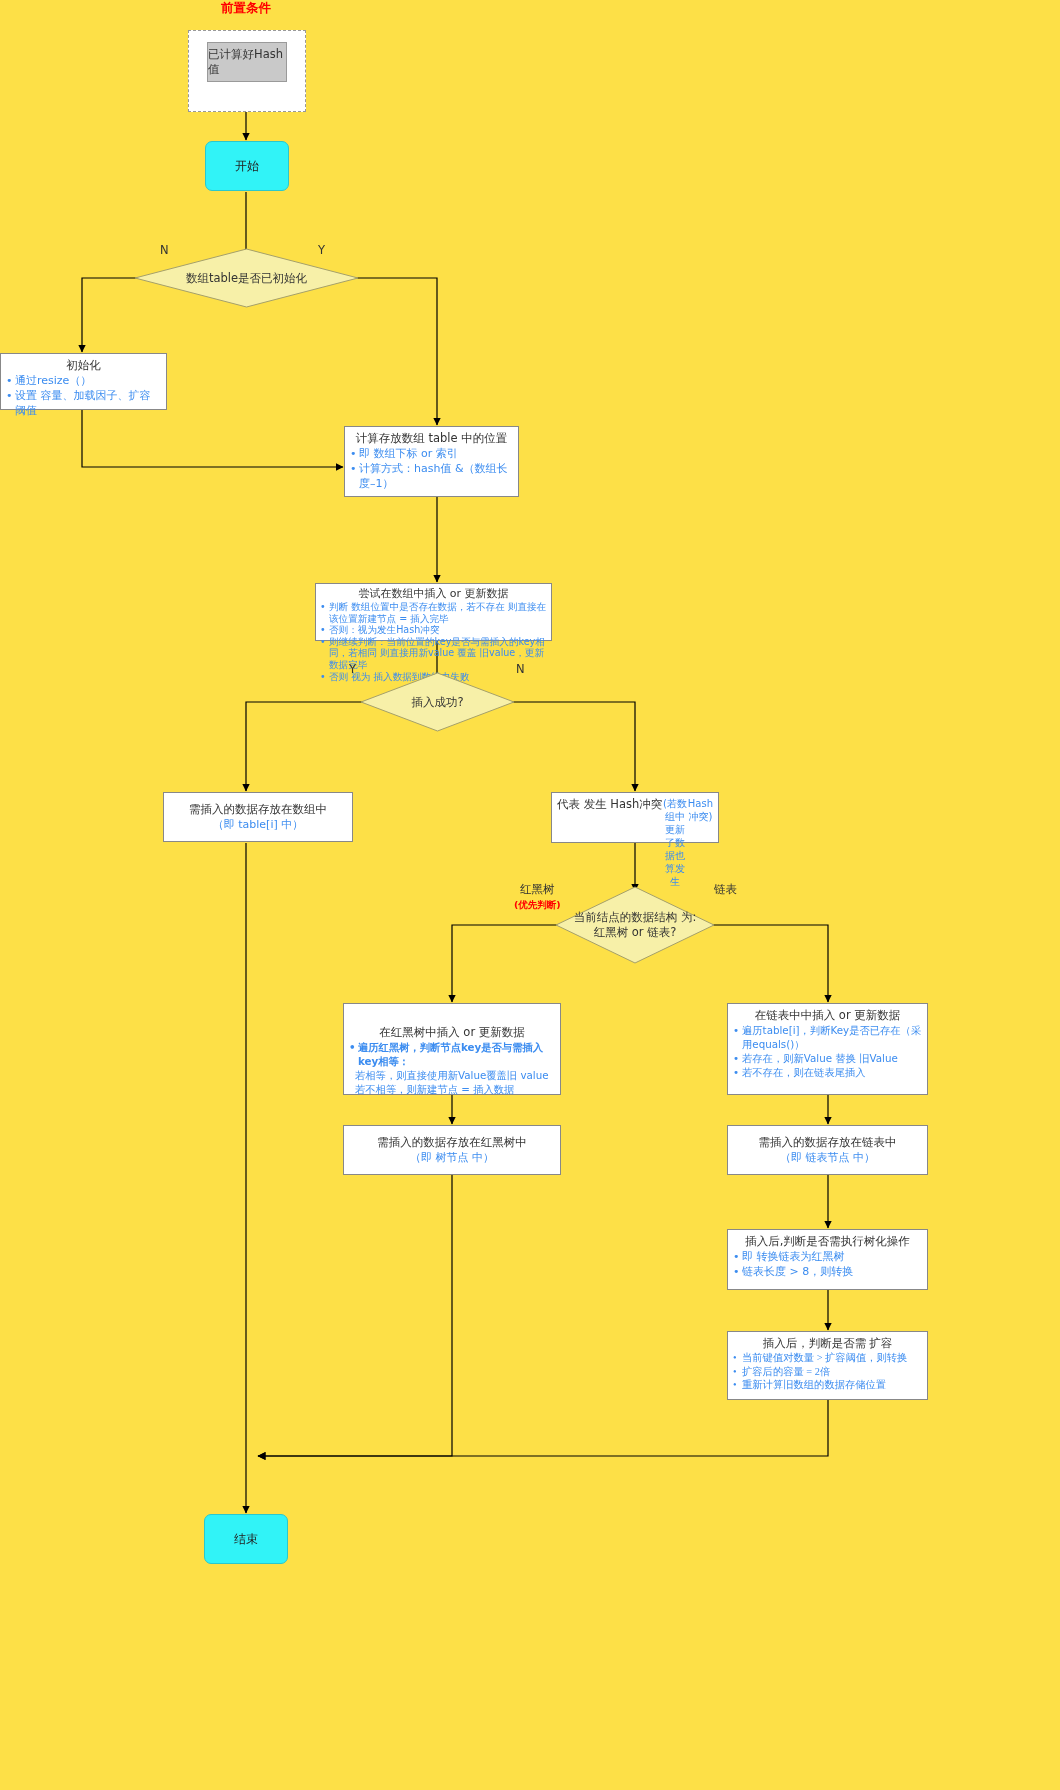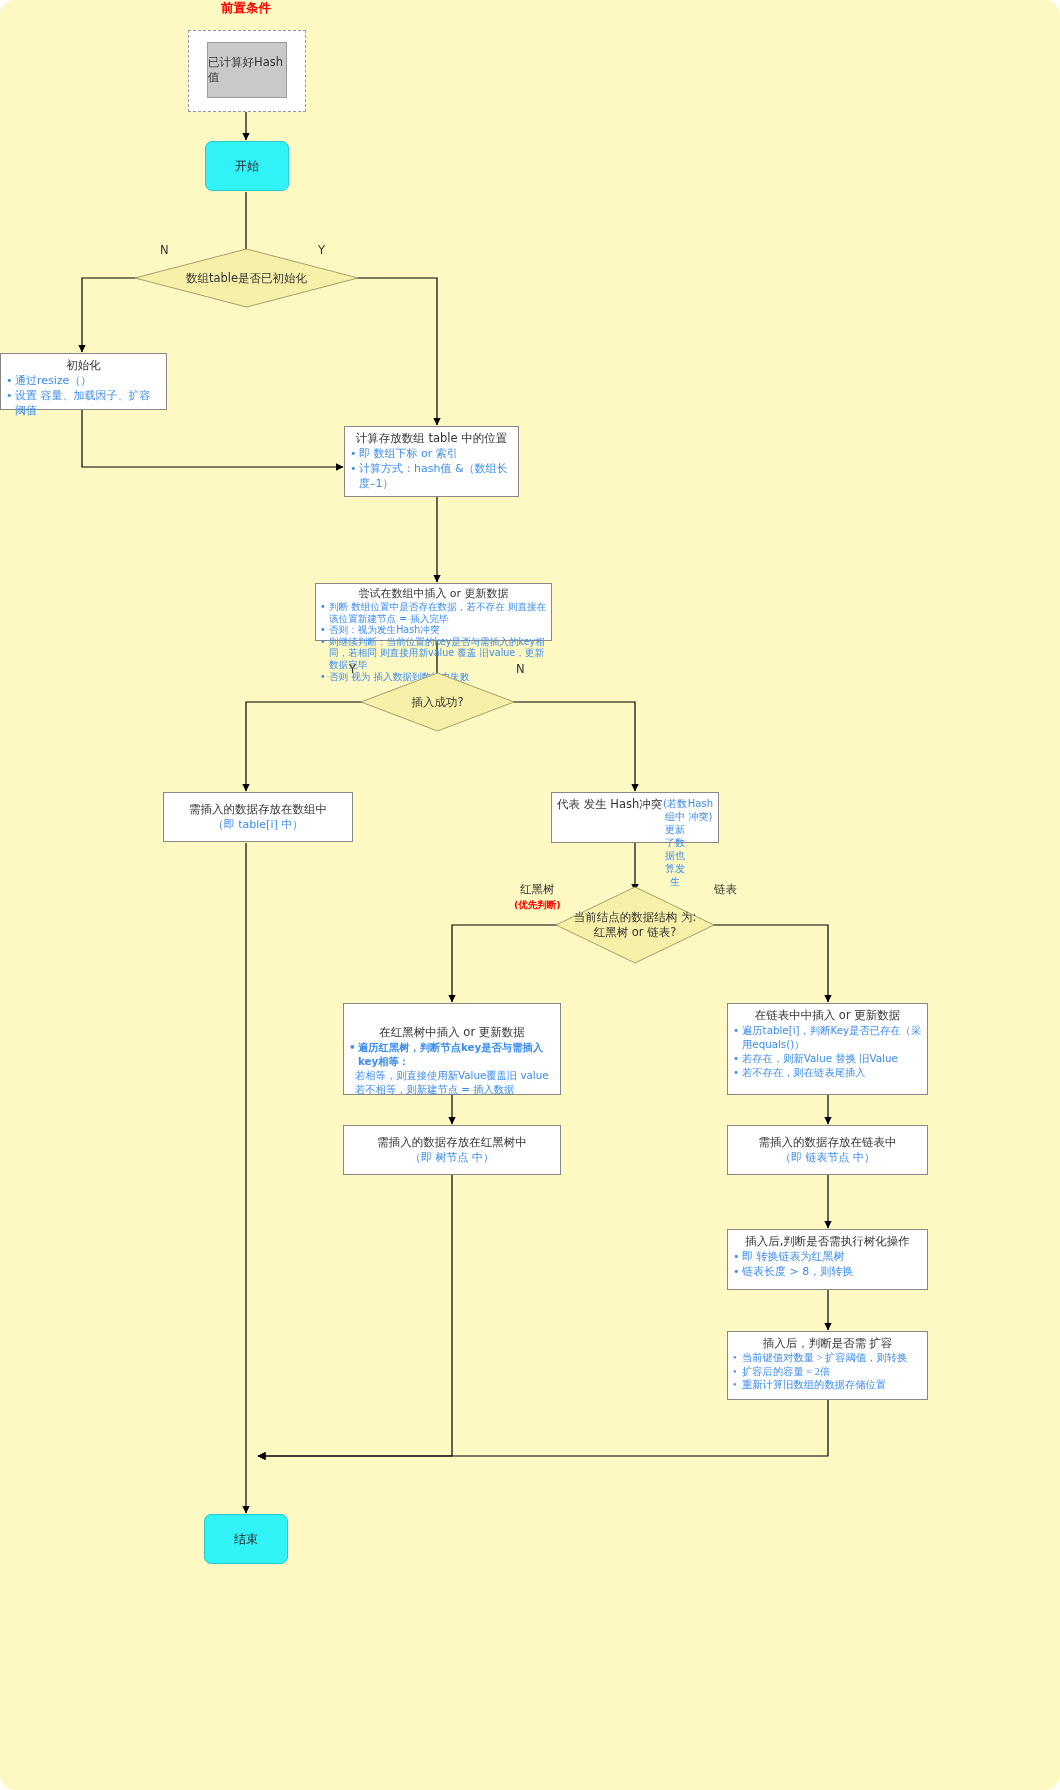--- a/index.html
+++ b/index.html
@@ -1,20 +1,20 @@
 <!DOCTYPE html>
 <html><head>
 <meta charset="utf-8">
 <style>
   html,body{margin:0;padding:0;background:#fff;}
   body{
     font-family:"DejaVu Sans","Liberation Sans",sans-serif;
     -webkit-font-smoothing:antialiased;
   }
-  #canvas{position:relative;width:1060px;height:1790px;background:#fef9c3;overflow:hidden;border-radius:15px;}
+  #canvas{position:relative;width:1060px;height:1790px;background:#fde047;overflow:hidden;}
   svg#wires{position:absolute;left:0;top:0;width:1060px;height:1790px;pointer-events:none;}
 
   .node{position:absolute;box-sizing:border-box;}
 
   
   .title-line{text-align:center;color:#333;font-size:11.5px;line-height:15px;white-space:nowrap;}
   .blue{color:#3b8cf0;font-size:11px;line-height:15px;}
   .bullets{margin:0;padding:0;list-style:none;}
   .bullets li{color:#3b8cf0;font-size:11px;line-height:15px;text-indent:0;padding-left:9px;position:relative;}
   .bullets li:before{content:"\2022";position:absolute;left:0;top:0;color:#3b8cf0;}
@@ -94,21 +94,21 @@
       <path d="M246,843 L246,1513"></path>
     </g>
 
     <g stroke="#000" stroke-width="1.2" fill="none"></g>
   </svg>
 
   <div class="group-label" style="left:186px;top:0px;width:120px;">前置条件</div>
 
   <div class="node dashed-group" style="left:188px;top:30px;width:118px;height:82px;"></div>
 
-  <div class="node grey-box" style="left:207px;top:42px;width:80px;height:56px;">
+  <div class="node grey-box" style="left:207px;top:42px;width:80px;height:40px;">
     <span>已计算好Hash值</span>
   </div>
 
   <div class="node terminator" style="left:205px;top:141px;width:84px;height:50px;">
     <span>开始</span>
   </div>
 
   <div class="diamond" style="left:134px;top:248px;width:225px;height:60px;">
     <svg width="225" height="60" viewBox="0 0 225 60">
       <polygon points="112.5,1 224,30 112.5,59 1,30" fill="#f7f0a8" stroke="#a5a06a" stroke-width="1"></polygon>

